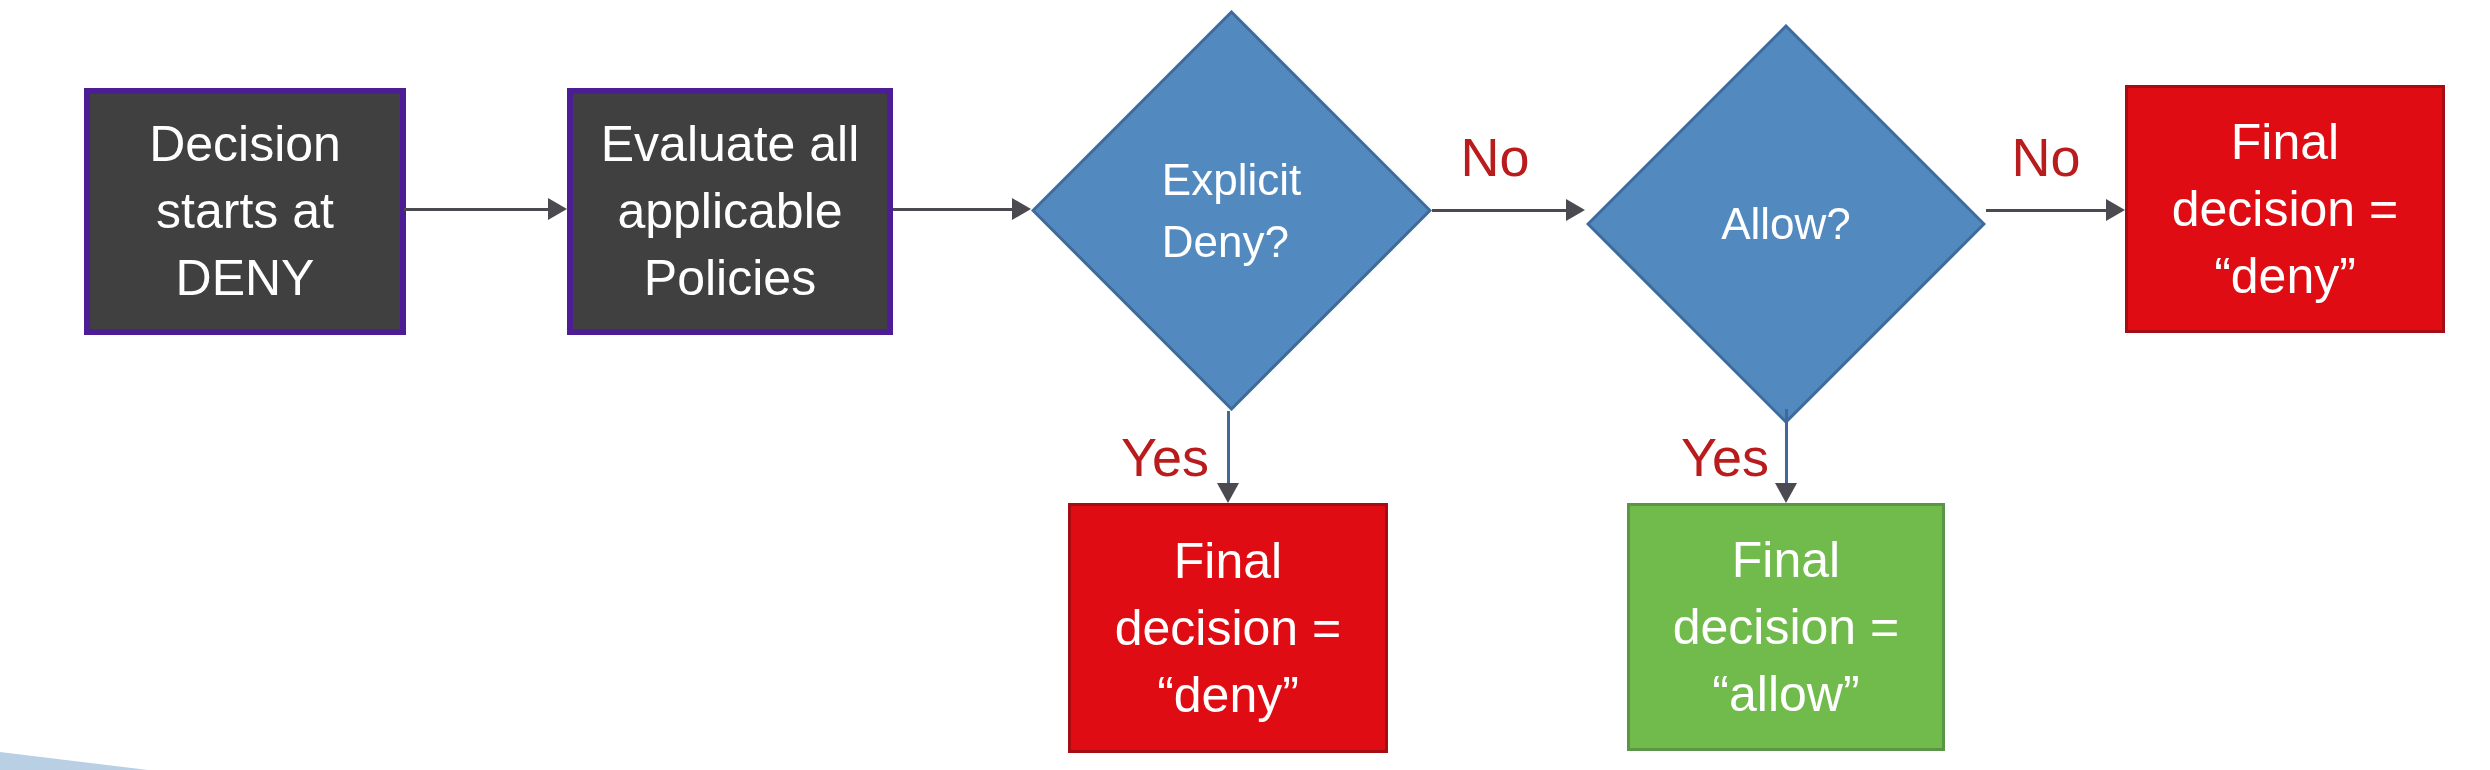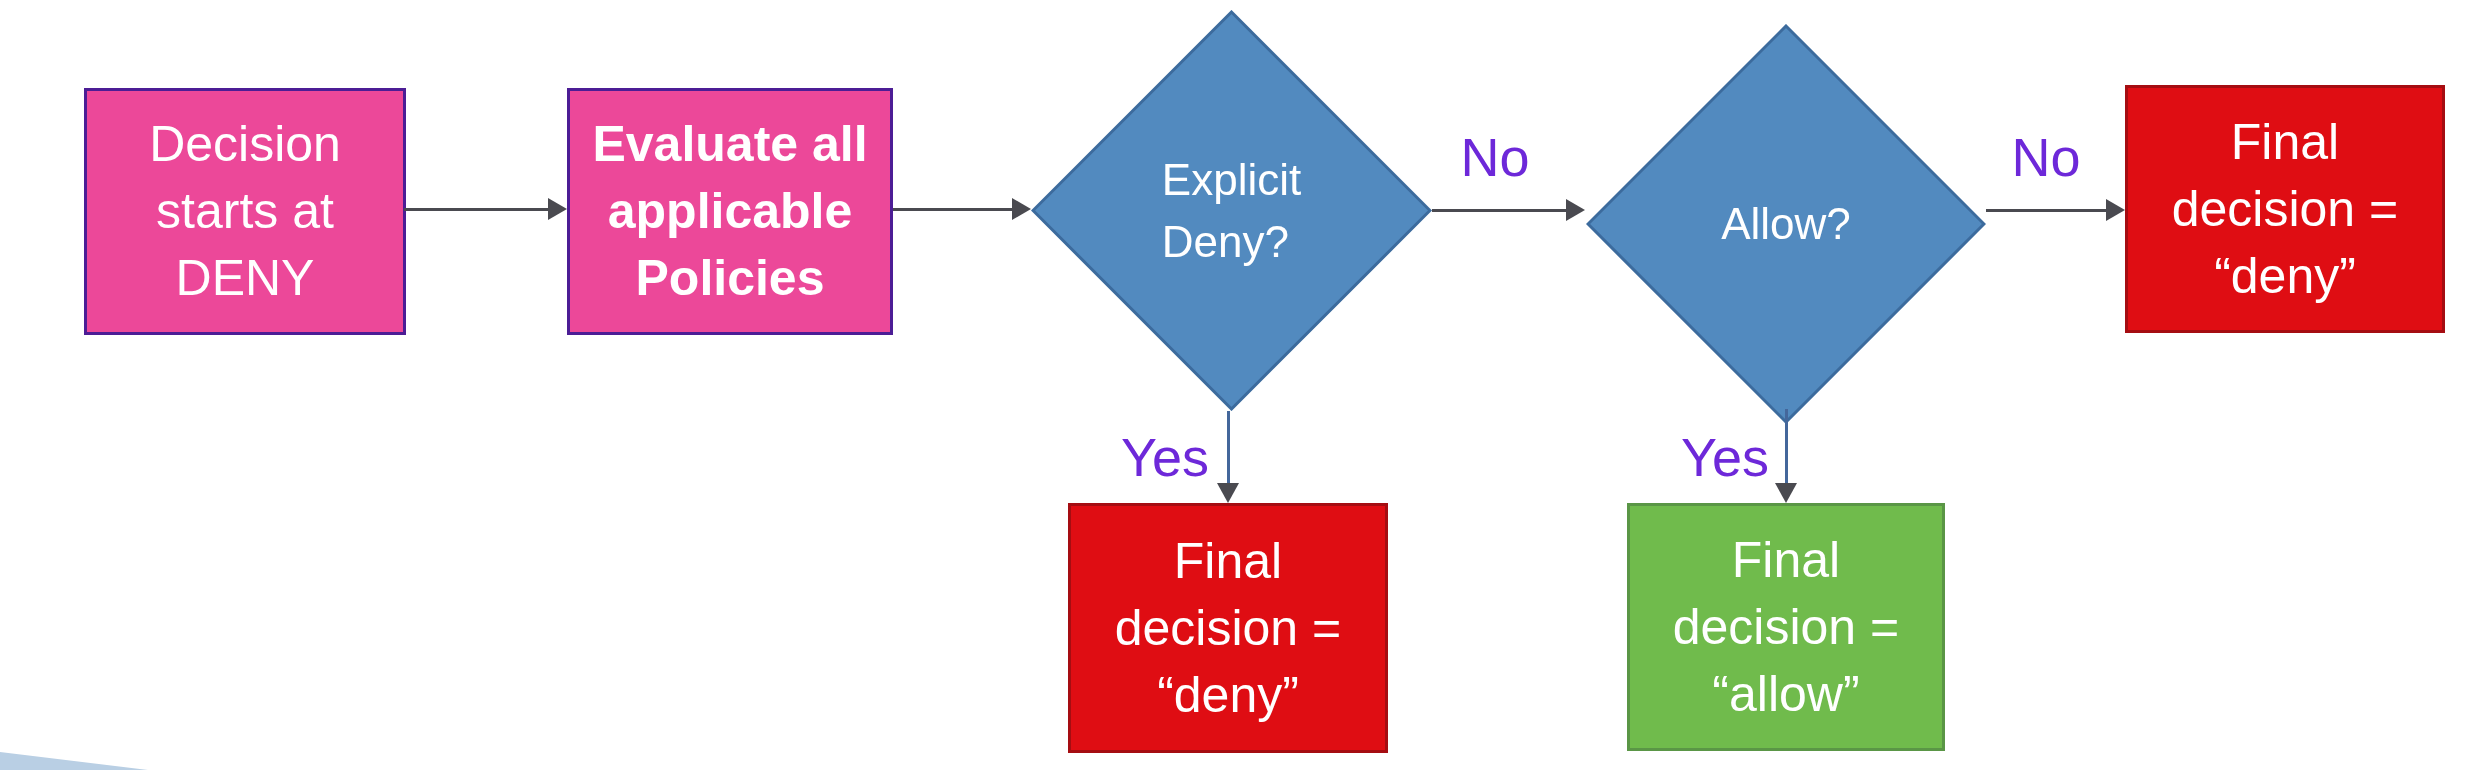--- a/index.html
+++ b/index.html
@@ -24,26 +24,26 @@
     justify-content: center;
     text-align: center;
     box-sizing: border-box;
   }
   .node-label {
     white-space: pre-line;
     color: #ffffff;
     font-size: 50px;
     line-height: 67px;
   }
-  .box-blue  { background: #ec4899; border: 3px solid #4c1d95; }
+  .box-blue  { background: #404040; border: 6px solid #4c1d95; }
   .box-red   { background: #DF0D13; border: 3px solid #A50D12; }
   .box-green { background: #70BB4C; border: 3px solid #5A9646; }
 
   #box-start             { left: 84px;   top: 88px;  width: 322px; height: 247px; }
-  #box-evaluate          { left: 567px;  top: 88px;  width: 326px; height: 247px; font-weight: bold; }
+  #box-evaluate          { left: 567px;  top: 88px;  width: 326px; height: 247px; }
   #box-final-deny-right  { left: 2125px; top: 85px;  width: 320px; height: 248px; }
   #box-final-deny-bottom { left: 1068px; top: 503px; width: 320px; height: 250px; }
   #box-final-allow       { left: 1627px; top: 503px; width: 318px; height: 248px; }
 
   
   .diamond { position: absolute; }
   .diamond svg { position: absolute; left: 0; top: 0; width: 100%; height: 100%; }
   .diamond .node-label {
     position: absolute;
     inset: 0;
@@ -84,21 +84,21 @@
   #v1-line { left: 1227px; top: 411px; height: 73px; }
   #v1-head { left: 1217px; top: 483px; }
   #v2-line { left: 1785px; top: 409px; height: 75px; }
   #v2-head { left: 1775px; top: 483px; }
 
   
   .edge-label {
     position: absolute;
     width: 150px;
     text-align: center;
-    color: #6d28d9;
+    color: #b91c1c;
     font-size: 54px;
     line-height: 60px;
   }
   #label-no-1  { left: 1420px; top: 127px; }
   #label-no-2  { left: 1971px; top: 127px; }
   #label-yes-1 { left: 1090px; top: 427px; }
   #label-yes-2 { left: 1650px; top: 427px; }
 
   
   #swoosh {

